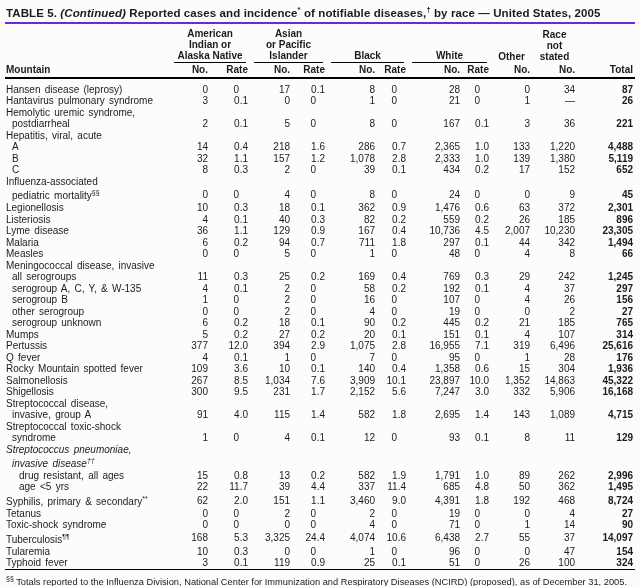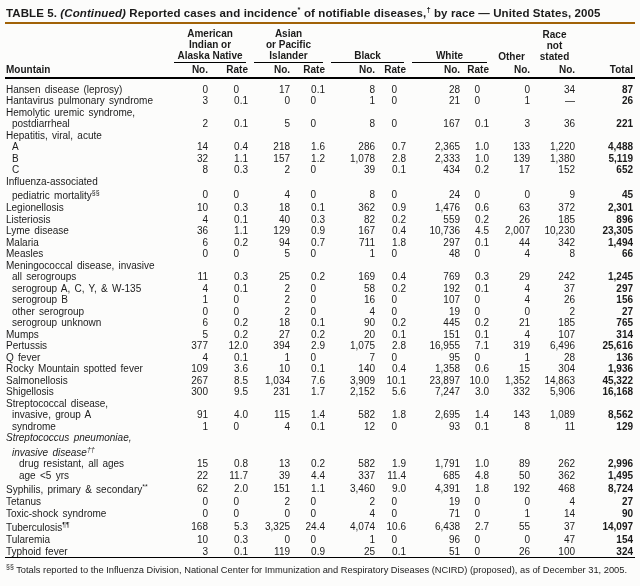--- a/index.html
+++ b/index.html
@@ -1,20 +1,20 @@
 <!DOCTYPE html>
 <html><head>
 <meta charset="utf-8">
 <style>
   html, body { margin: 0; padding: 0; width: 640px; height: 586px; overflow: hidden; }
   body { background: #fcfcfb; color: #1b1b1b; font-family: "Liberation Sans", sans-serif; }
   .page { padding: 3px 5px 0 5px; }
 
   .title { font-size: 11.5px; font-weight: bold; padding: 2px 0 3px 1px;
-           border-bottom: 2px solid #a16207; letter-spacing: 0.1px; }
+           border-bottom: 2px solid #6d28d9; letter-spacing: 0.1px; }
   .title .i { font-style: italic; }
   .title sup { font-size: 7.5px; }
 
   table { border-collapse: collapse; table-layout: fixed; width: 630px;
           border-bottom: 1.3px solid #000; }
   th, td { padding: 0; }
 
   thead th { font-weight: bold; font-size: 10px; vertical-align: bottom; }
   tr.grp-row th { padding-top: 4px; }
   .gl  { white-space: pre-line; text-align: center; line-height: 11px;
@@ -432,21 +432,21 @@
           <td class="num">4</td>
           <td class="num">0.1</td>
           <td class="num">1</td>
           <td class="num int">0</td>
           <td class="num">7</td>
           <td class="num int">0</td>
           <td class="num">95</td>
           <td class="num int">0</td>
           <td class="num">1</td>
           <td class="num">28</td>
-          <td class="num total">136</td>
+          <td class="num total">176</td>
         </tr>
         <tr>
           <td class="disease ind0">Rocky Mountain spotted fever</td>
           <td class="num">109</td>
           <td class="num">3.6</td>
           <td class="num">10</td>
           <td class="num">0.1</td>
           <td class="num">140</td>
           <td class="num">0.4</td>
           <td class="num">1,358</td>
@@ -502,21 +502,35 @@
           <td class="num">91</td>
           <td class="num">4.0</td>
           <td class="num">115</td>
           <td class="num">1.4</td>
           <td class="num">582</td>
           <td class="num">1.8</td>
           <td class="num">2,695</td>
           <td class="num">1.4</td>
           <td class="num">143</td>
           <td class="num">1,089</td>
-          <td class="num total">8,562</td>
+          <td class="num total">4,715</td>
+        </tr>
+        <tr>
+          <td class="disease ind0">Streptococcal toxic-shock</td>
+          <td class="num"></td>
+          <td class="num"></td>
+          <td class="num"></td>
+          <td class="num"></td>
+          <td class="num"></td>
+          <td class="num"></td>
+          <td class="num"></td>
+          <td class="num"></td>
+          <td class="num"></td>
+          <td class="num"></td>
+          <td class="num total"></td>
         </tr>
         <tr>
           <td class="disease ind1">syndrome</td>
           <td class="num">1</td>
           <td class="num int">0</td>
           <td class="num">4</td>
           <td class="num">0.1</td>
           <td class="num">12</td>
           <td class="num int">0</td>
           <td class="num">93</td>

